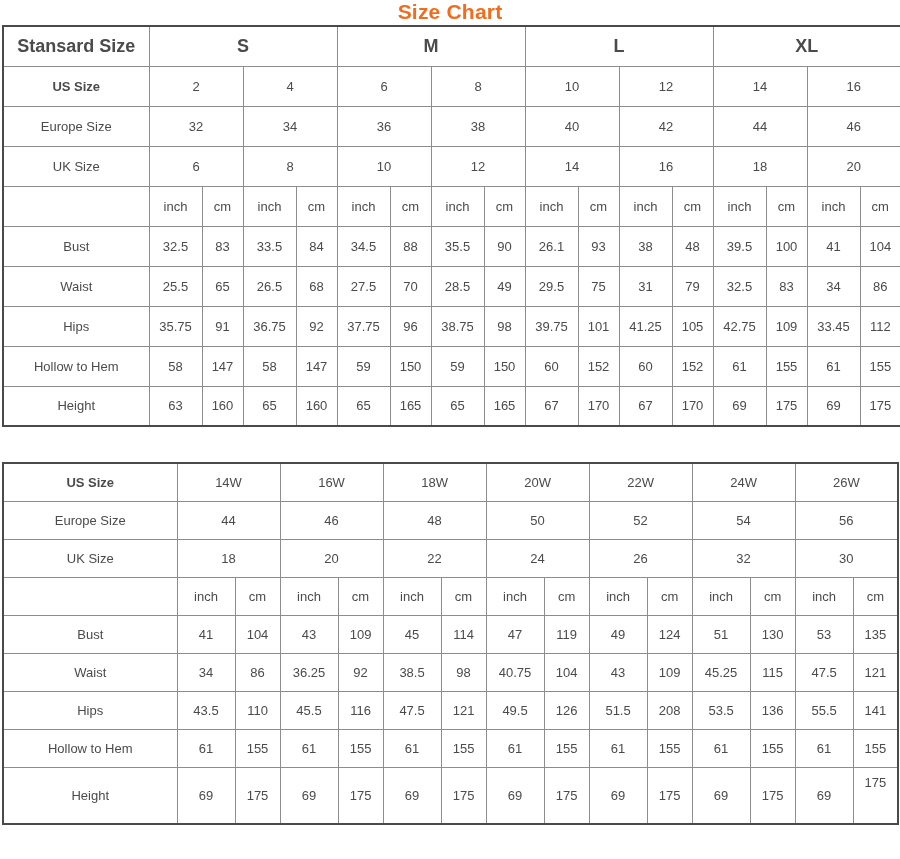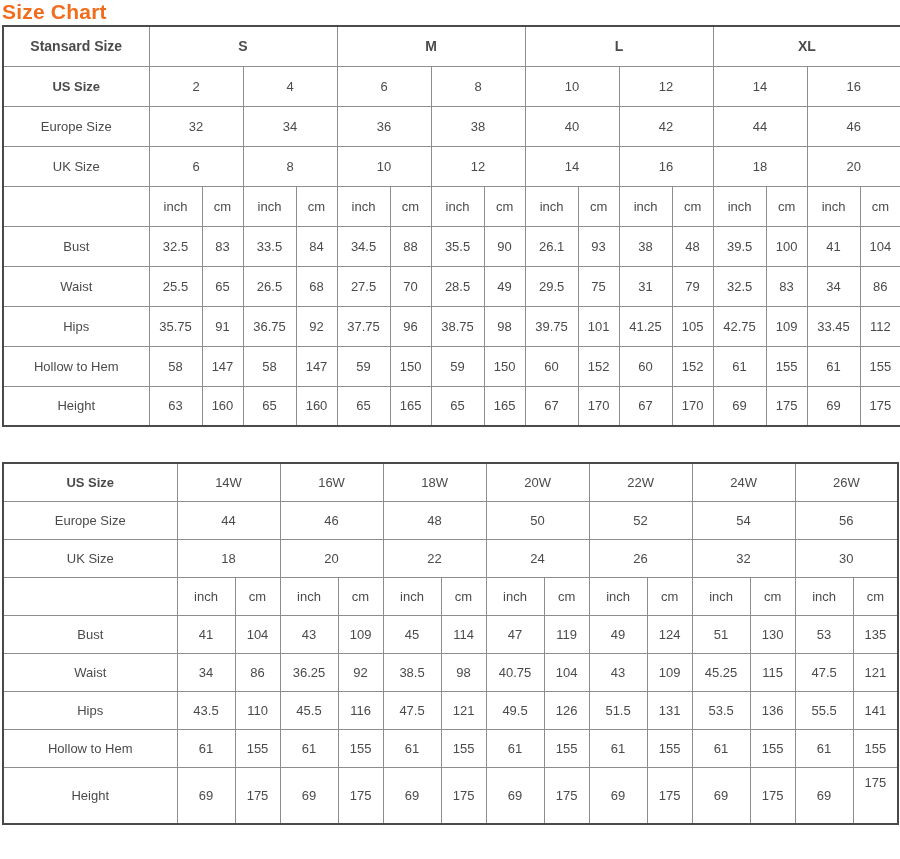--- a/index.html
+++ b/index.html
@@ -6,21 +6,21 @@
     margin: 0; padding: 0;
     background: #ffffff;
     width: 900px;
     font-family: "Liberation Sans", sans-serif;
   }
   .page { width: 896px; padding: 0 2px; }
   .title {
     margin: 0;
     height: 25px;
     line-height: 24px;
-    text-align: left;
+    text-align: center;
     font-size: 21px;
     font-weight: bold;
     letter-spacing: 0.2px;
   }
   table.size-table {
     width: 896px;
     border-collapse: collapse;
     table-layout: fixed;
     border: 2px solid #4a4a4b;
   }
@@ -32,21 +32,21 @@
     color: #4b4b4d;
     padding: 0;
     overflow: hidden;
     white-space: nowrap;
   }
   td.bold {
     font-weight: bold;
     color: #1c1c1e;
     font-size: 13.5px;
   }
-  tr.header-row td.bold { font-size: 14px; margin-top: 36px; }
+  tr.header-row td.bold { font-size: 18px; margin-top: 36px; }
   
   .t1 tr { height: 40px; }
   .t1 .col-label { width: 146px; }
   .t1 .col-inch  { width: 53px; }
   .t1 .col-cm    { width: 41px; }
   
   .t2 { margin-top: 35px; }
   .t2 tr { height: 38px; }
   .t2 .col-label { width: 174px; }
   .t2 .col-inch  { width: 58px; }
@@ -345,21 +345,21 @@
           <td>Hips</td>
           <td class="inch-cell">43.5</td>
           <td class="cm-cell">110</td>
           <td class="inch-cell">45.5</td>
           <td class="cm-cell">116</td>
           <td class="inch-cell">47.5</td>
           <td class="cm-cell">121</td>
           <td class="inch-cell">49.5</td>
           <td class="cm-cell">126</td>
           <td class="inch-cell">51.5</td>
-          <td class="cm-cell">131</td>
+          <td class="cm-cell">208</td>
           <td class="inch-cell">53.5</td>
           <td class="cm-cell">136</td>
           <td class="inch-cell">55.5</td>
           <td class="cm-cell">141</td>
         </tr>
         <tr class="measure-row">
           <td>Hollow to Hem</td>
           <td class="inch-cell">61</td>
           <td class="cm-cell">155</td>
           <td class="inch-cell">61</td>

